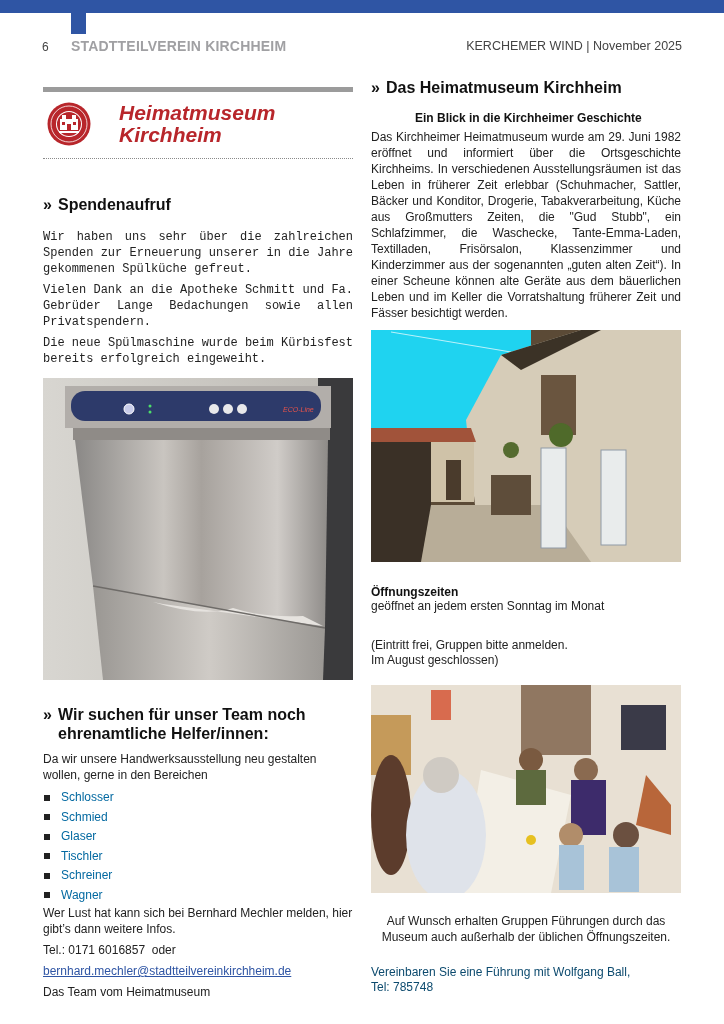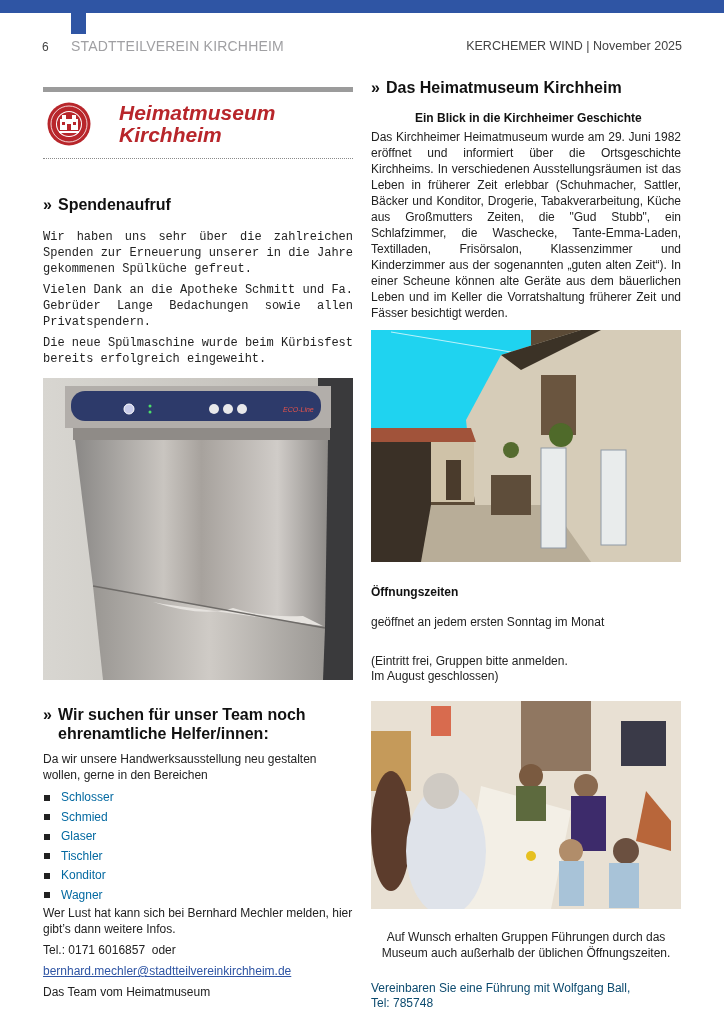--- a/index.html
+++ b/index.html
@@ -4,21 +4,21 @@
 <style>
   html, body { margin: 0; padding: 0; }
   body {
     width: 724px; height: 1024px; position: relative; overflow: hidden;
     background: #ffffff; color: #1f1f1f;
     font-family: "Liberation Sans", sans-serif;
   }
   .topbar { position: absolute; left: 0; top: 0; width: 724px; height: 13px; background: #2f55a4; }
   .toptab { position: absolute; left: 71px; top: 13px; width: 15px; height: 21px; background: #2f55a4; }
   .pagenum { position: absolute; left: 42px; top: 40px; font-size: 12px; color: #444; }
-  .org { position: absolute; left: 71px; top: 38px; font-size: 14px; font-weight: normal; color: #a0a0a3; letter-spacing: 0.2px; }
+  .org { position: absolute; left: 71px; top: 38px; font-size: 14px; font-weight: bold; color: #a0a0a3; letter-spacing: 0.2px; }
   .issue { position: absolute; right: 42px; top: 39px; font-size: 12.5px; color: #444; }
 
   .col-left { position: absolute; left: 43px; top: 87px; width: 310px; }
   .col-right { position: absolute; left: 371px; top: 78px; width: 310px; }
 
   .graybar { height: 5px; background: #9b9b9b; }
   .museum-head { display: flex; align-items: center; height: 64px; font-style: italic; }
   .logo { width: 44px; height: 44px; margin-left: 4px; margin-right: 28px; }
   .museum-title { color: #b8262b; font-size: 21px; font-weight: bold; line-height: 22px; }
   .dotted { border-top: 1px dotted #8a8a8a; margin-top: 2px; }
@@ -132,21 +132,21 @@
     <li>
         <span class="sq"></span>
         <span>Glaser</span>
       </li>
     <li>
         <span class="sq"></span>
         <span>Tischler</span>
       </li>
     <li>
         <span class="sq"></span>
-        <span>Konditor</span>
+        <span>Schreiner</span>
       </li>
     <li>
         <span class="sq"></span>
         <span>Wagner</span>
       </li>
   </ul>
   <p class="p" style="text-align:left;margin-top:0;">Wer Lust hat kann sich bei Bernhard Mechler melden, hier gibt’s dann weitere Infos.</p>
   <p class="p" style="white-space:pre;">Tel.: 0171 6016857  oder</p>
   <p class="p"><a class="email">bernhard.mechler@stadtteilvereinkirchheim.de</a></p>
   <p class="p">Das Team vom Heimatmuseum</p>
@@ -175,21 +175,21 @@
       <polygon points="60,175 180,175 220,232 50,232" fill="#b8ad98"></polygon>
       <rect x="120" y="145" width="40" height="40" fill="#5e4d3a"></rect>
       <rect x="170" y="118" width="25" height="100" fill="#e9ecec" stroke="#8f9aa6"></rect>
       <rect x="230" y="120" width="25" height="95" fill="#e9ecec" stroke="#8f9aa6"></rect>
       <circle cx="190" cy="105" r="12" fill="#4f6a2a"></circle>
       <circle cx="140" cy="120" r="8" fill="#556b2f"></circle>
     </svg>
   </div>
 
   <p class="sub" style="margin-top:23px;">Öffnungszeiten</p>
-  <div style="font-size:12px;line-height:15px;margin-top:16px;color:#222;">
+  <div style="font-size:12px;line-height:15px;margin-top:0;color:#222;">
     <div>geöffnet an jedem ersten Sonntag im Monat</div>
     <div style="height:24px;"></div>
     <div>(Eintritt frei, Gruppen bitte anmelden.</div>
     <div>Im August geschlossen)</div>
   </div>
 
   <div class="photo" style="width:310px;height:208px;margin-top:17px;">
     <svg width="310" height="208" viewBox="0 0 310 208">
       <rect width="310" height="208" fill="#e8e0d3"></rect>
       <rect x="0" y="30" width="40" height="60" fill="#c59a5a"></rect>

